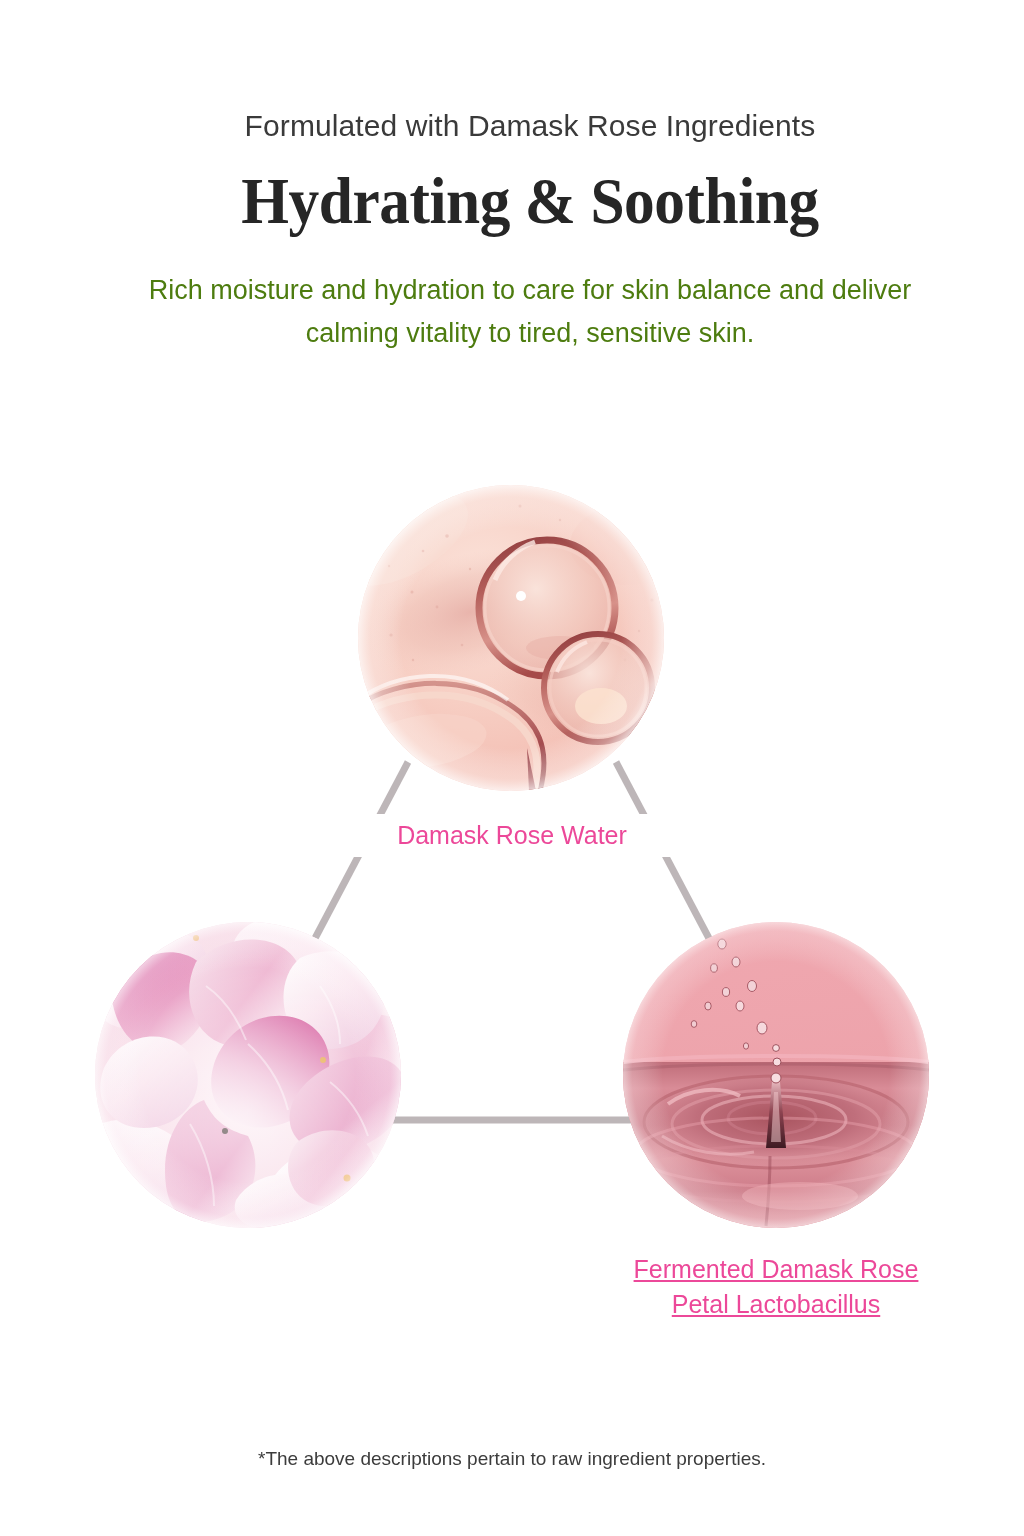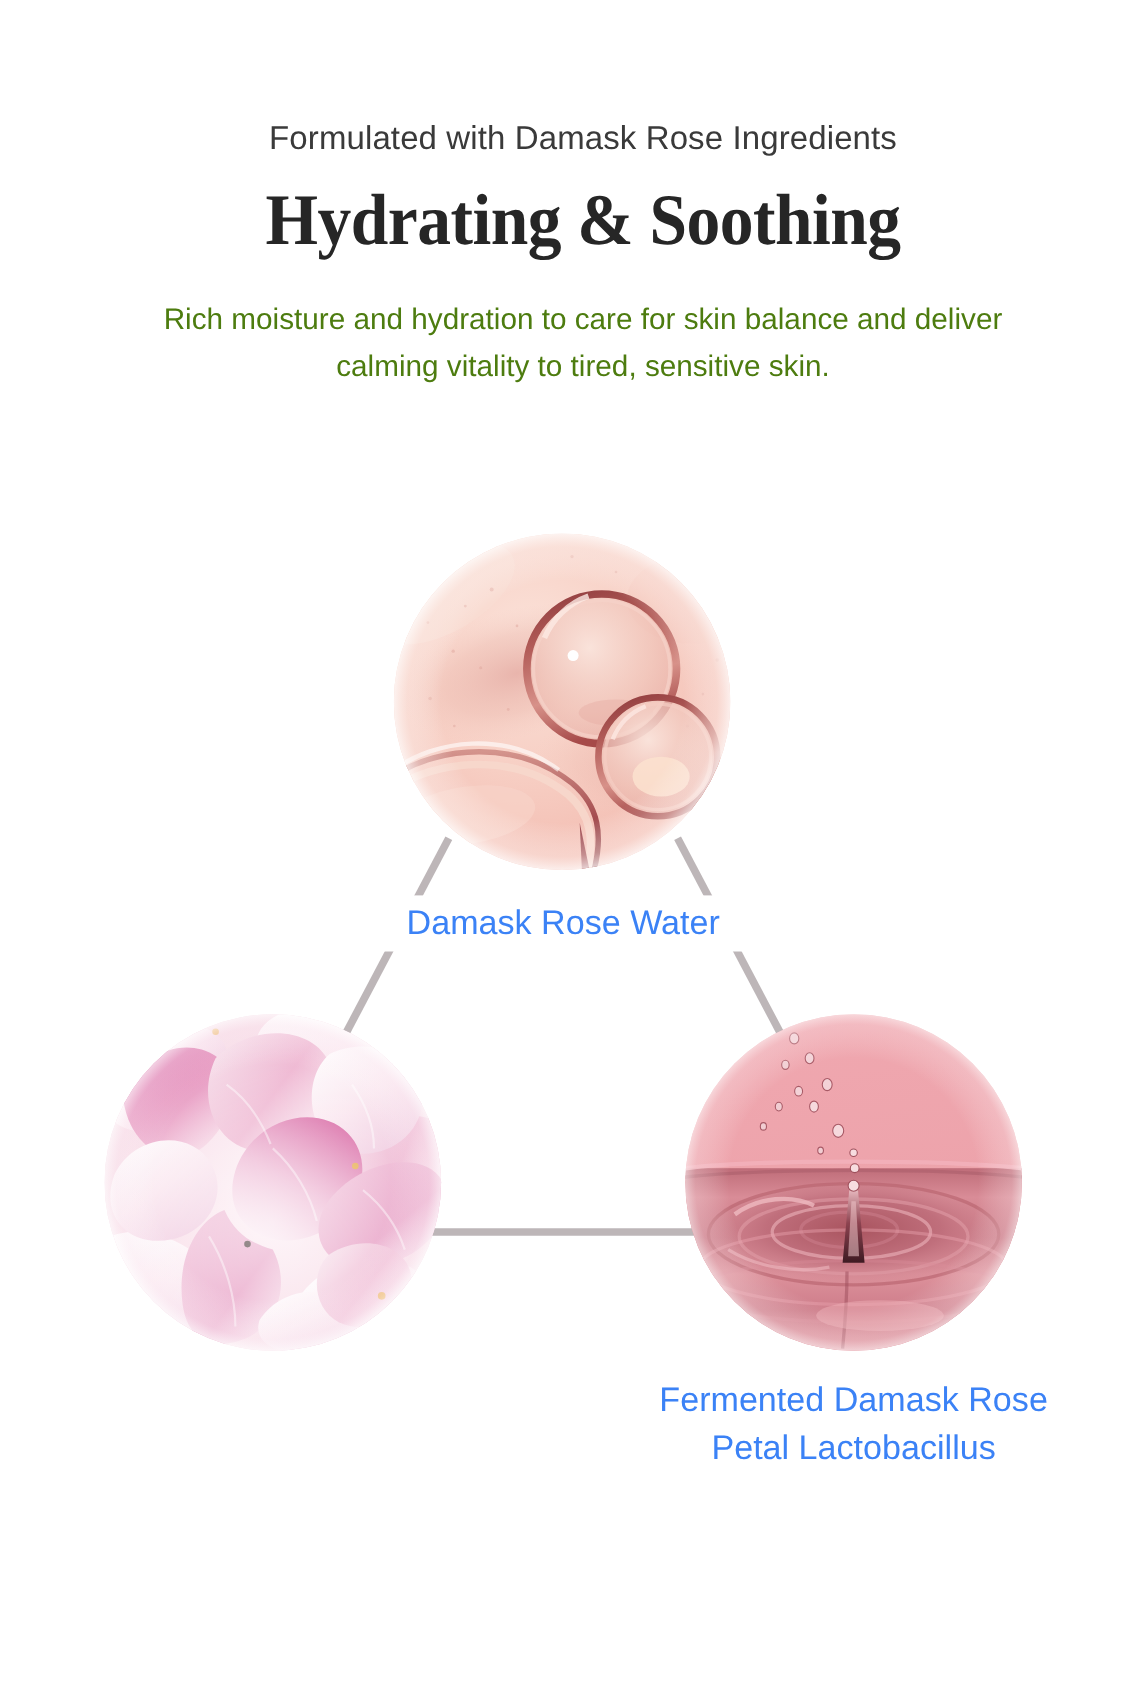--- a/index.html
+++ b/index.html
@@ -70,23 +70,23 @@
     height: 1536px;
     pointer-events: none;
   }
   .diagram svg {
     display: block;
   }
 
   .circle-label {
     position: absolute;
     font-family: "Liberation Sans", sans-serif;
-    font-size: 31px;
+    font-size: 25px;
     font-weight: 400;
-    color: #3b82f6;
+    color: #ec4899;
     line-height: 1.38;
     text-align: center;
     white-space: pre-line;
   }
   .label-top {
     top: 814px;
     left: 312px;
     width: 400px;
     background: #ffffff;
     padding: 4px 10px;
@@ -94,20 +94,21 @@
   }
   .label-left {
     top: 1252px;
     left: 48px;
     width: 400px;
   }
   .label-right {
     top: 1252px;
     left: 576px;
     width: 400px;
+    text-decoration: underline;
   }
 
   
   .footnote {
     position: absolute;
     top: 1448px;
     left: 0;
     width: 1024px;
     text-align: center;
     font-family: "Liberation Sans", sans-serif;
@@ -397,14 +398,15 @@
       </g>
     </svg>
   </div>
 
   <div class="circle-label label-top">Damask Rose Water</div>
 
 
   <div class="circle-label label-right">Fermented Damask Rose
 Petal Lactobacillus</div>
 
+  <div class="footnote">*The above descriptions pertain to raw ingredient properties.</div>
 
 </div>
 
 </body></html>

